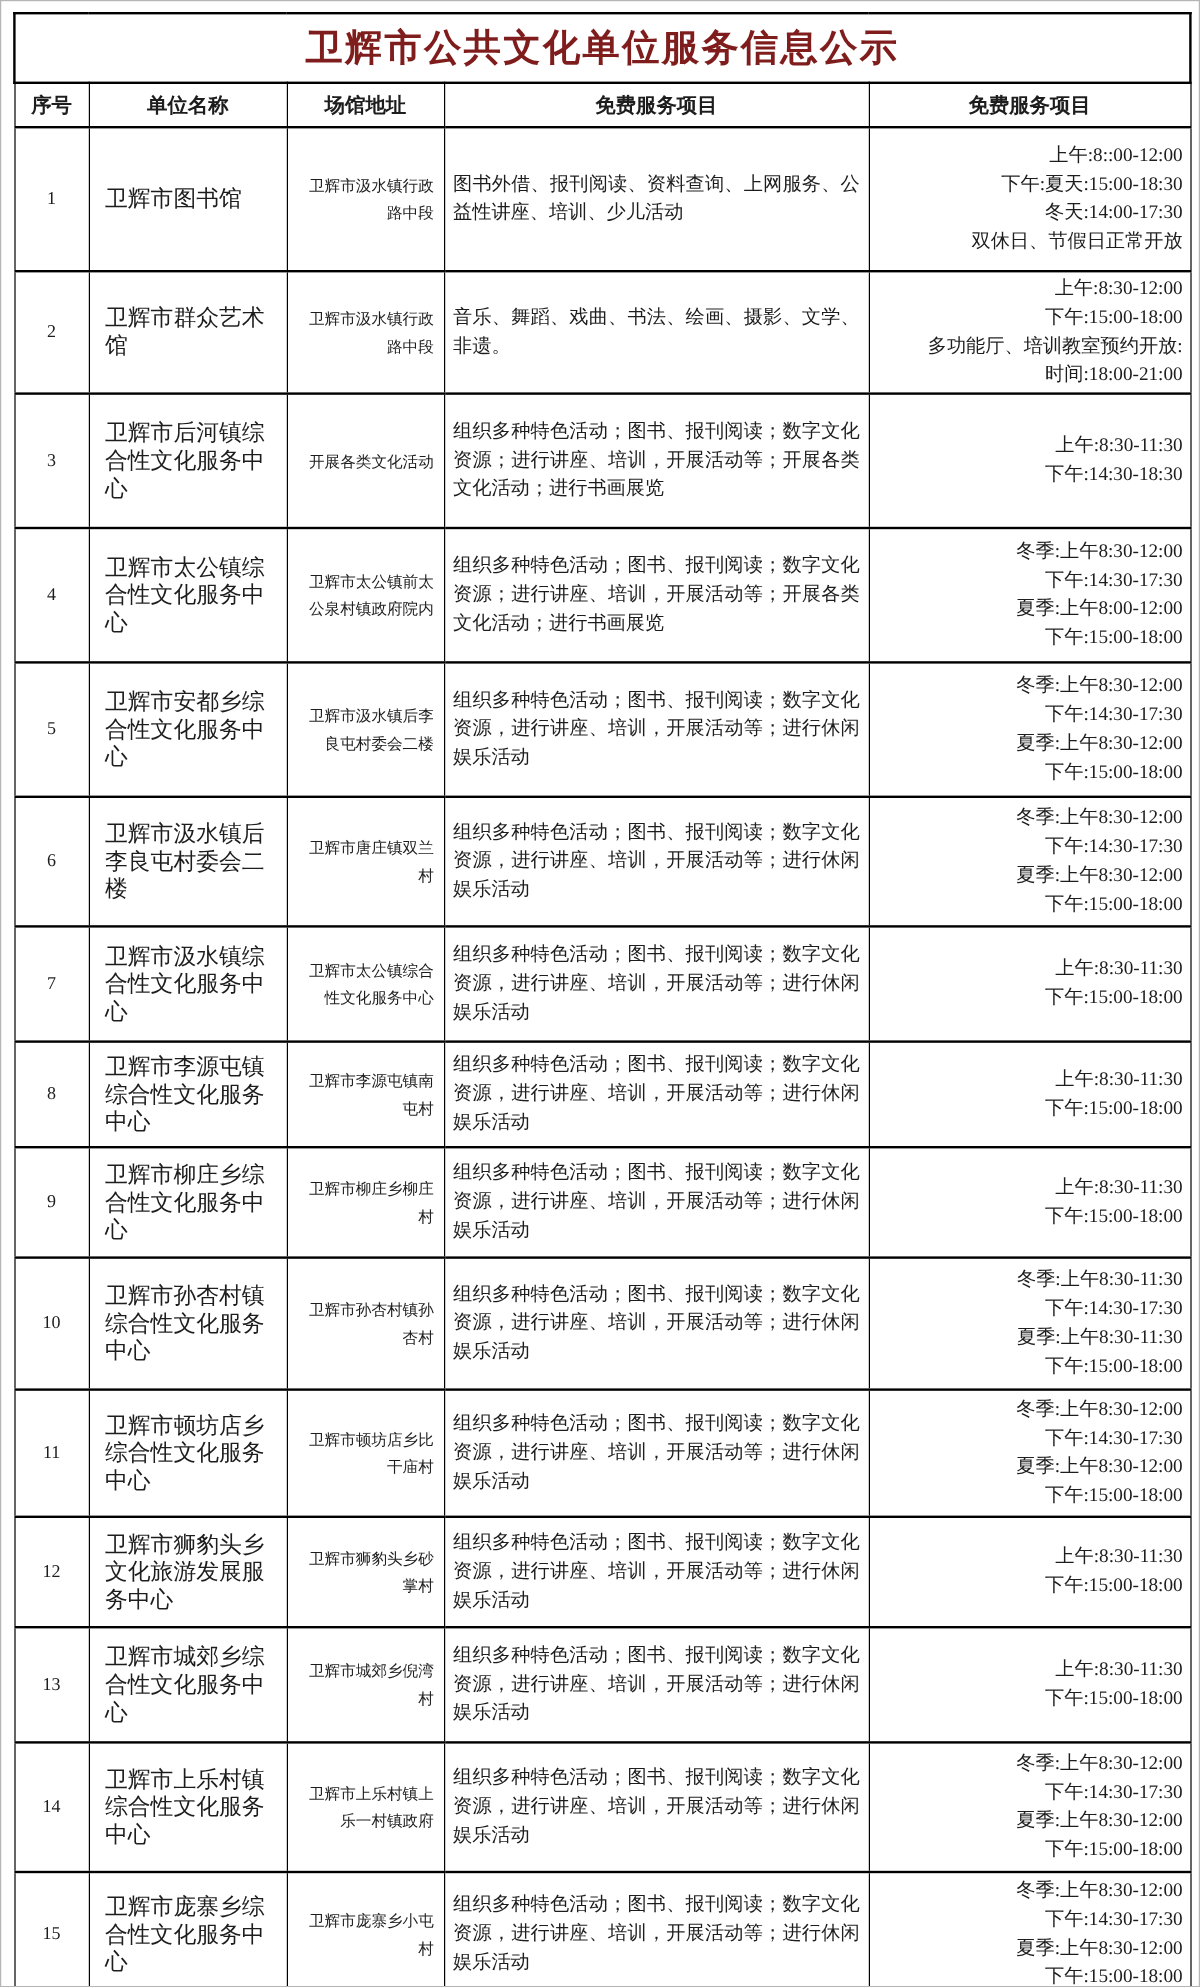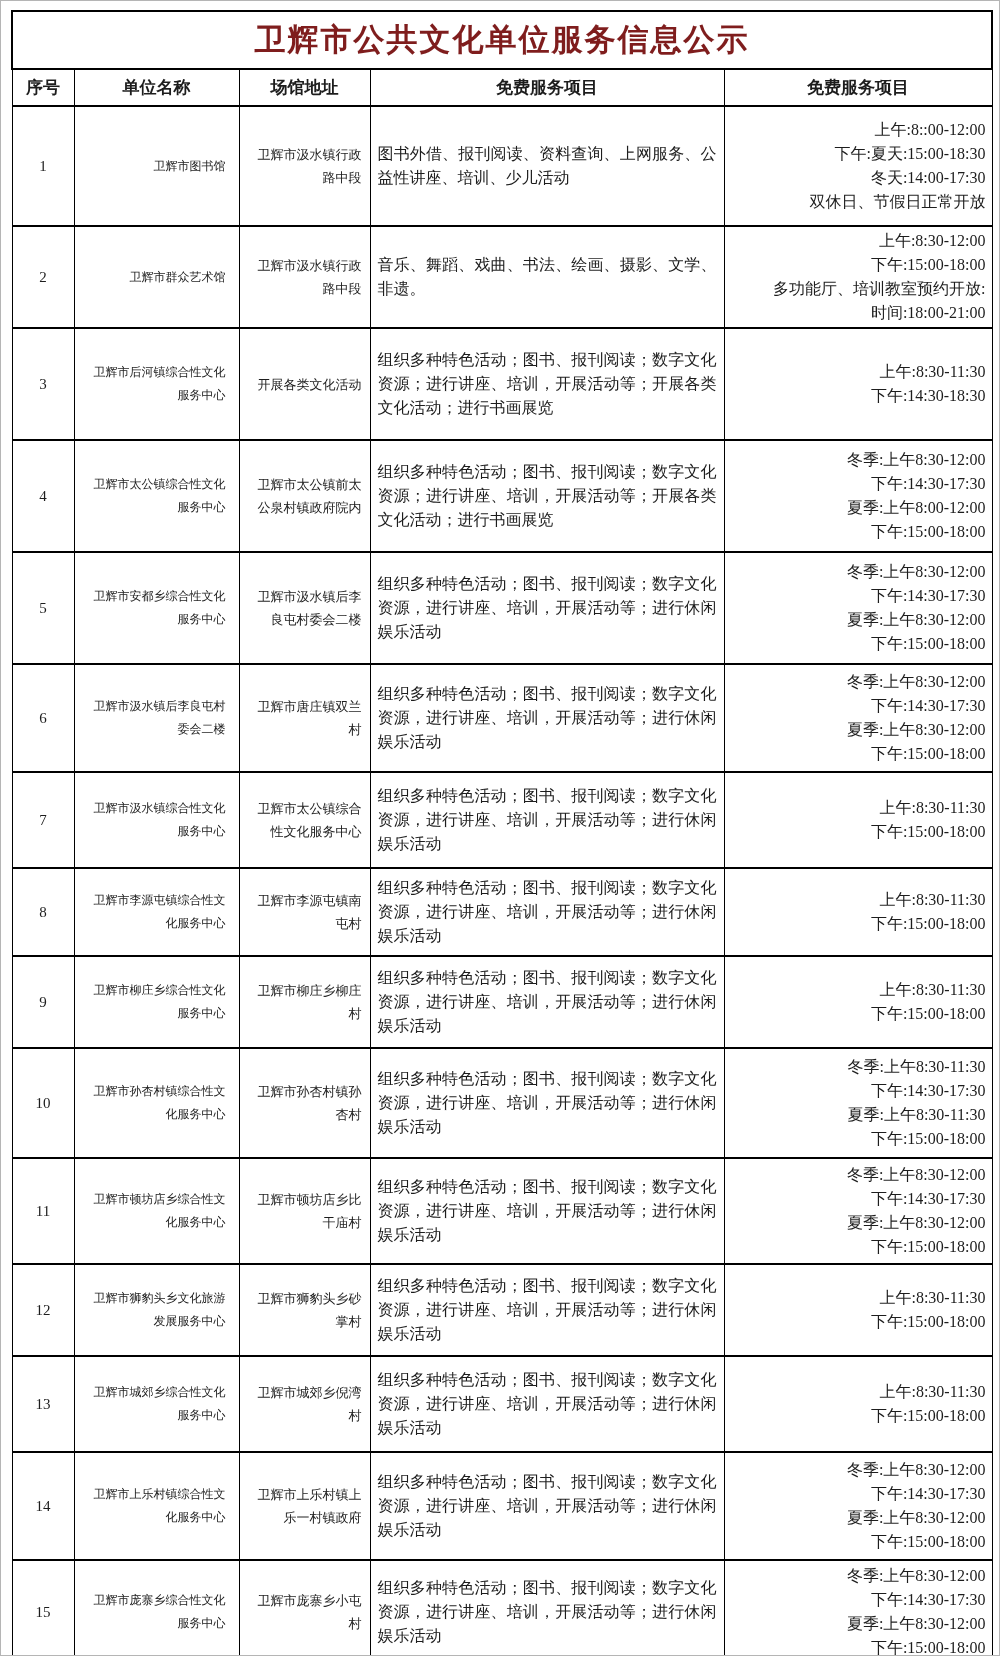--- a/index.html
+++ b/index.html
@@ -45,22 +45,22 @@
     font-weight: bold;
     text-align: center;
     padding: 0 2px;
   }
   td.c-no {
     text-align: center;
     font-size: 15px;
     padding: 0;
   }
   td.c-name {
-    text-align: right;
-    font-size: 12px;
+    text-align: left;
+    font-size: 19px;
     line-height: 23px;
     padding: 0 13px;
   }
   td.c-addr {
     text-align: right;
     font-size: 13px;
     line-height: 23px;
     padding: 0 8px;
   }
   td.c-serv {

